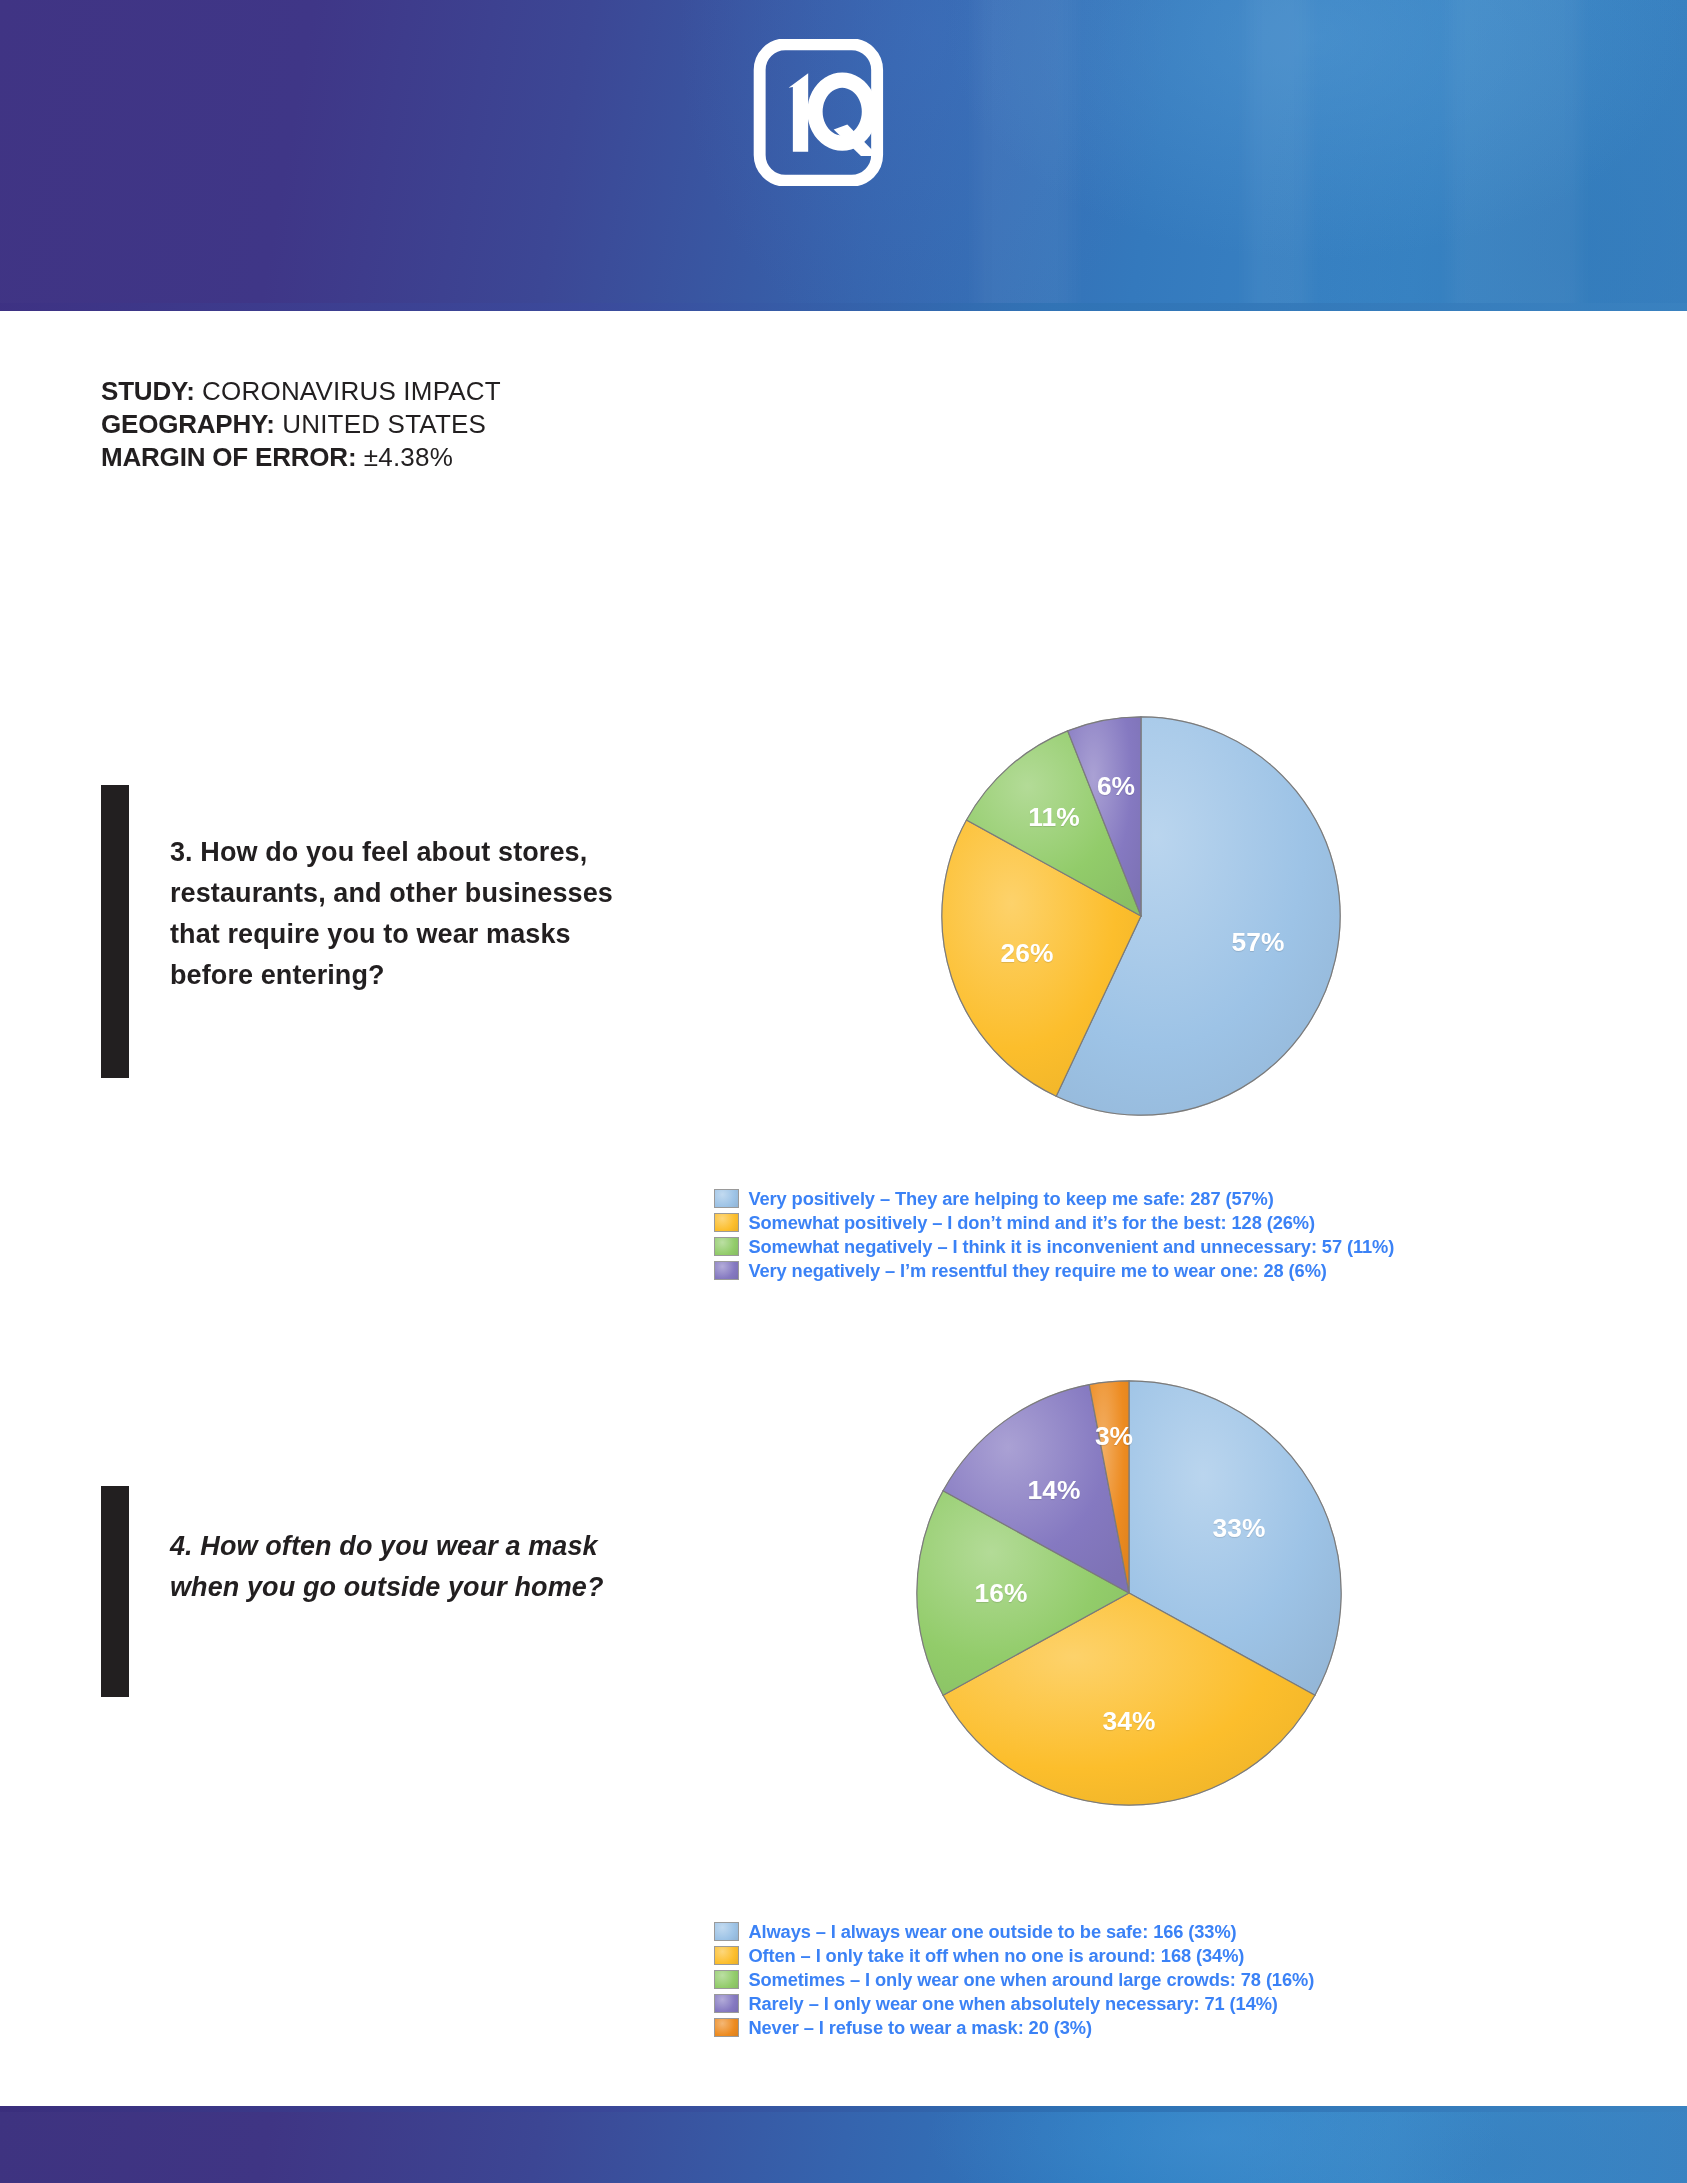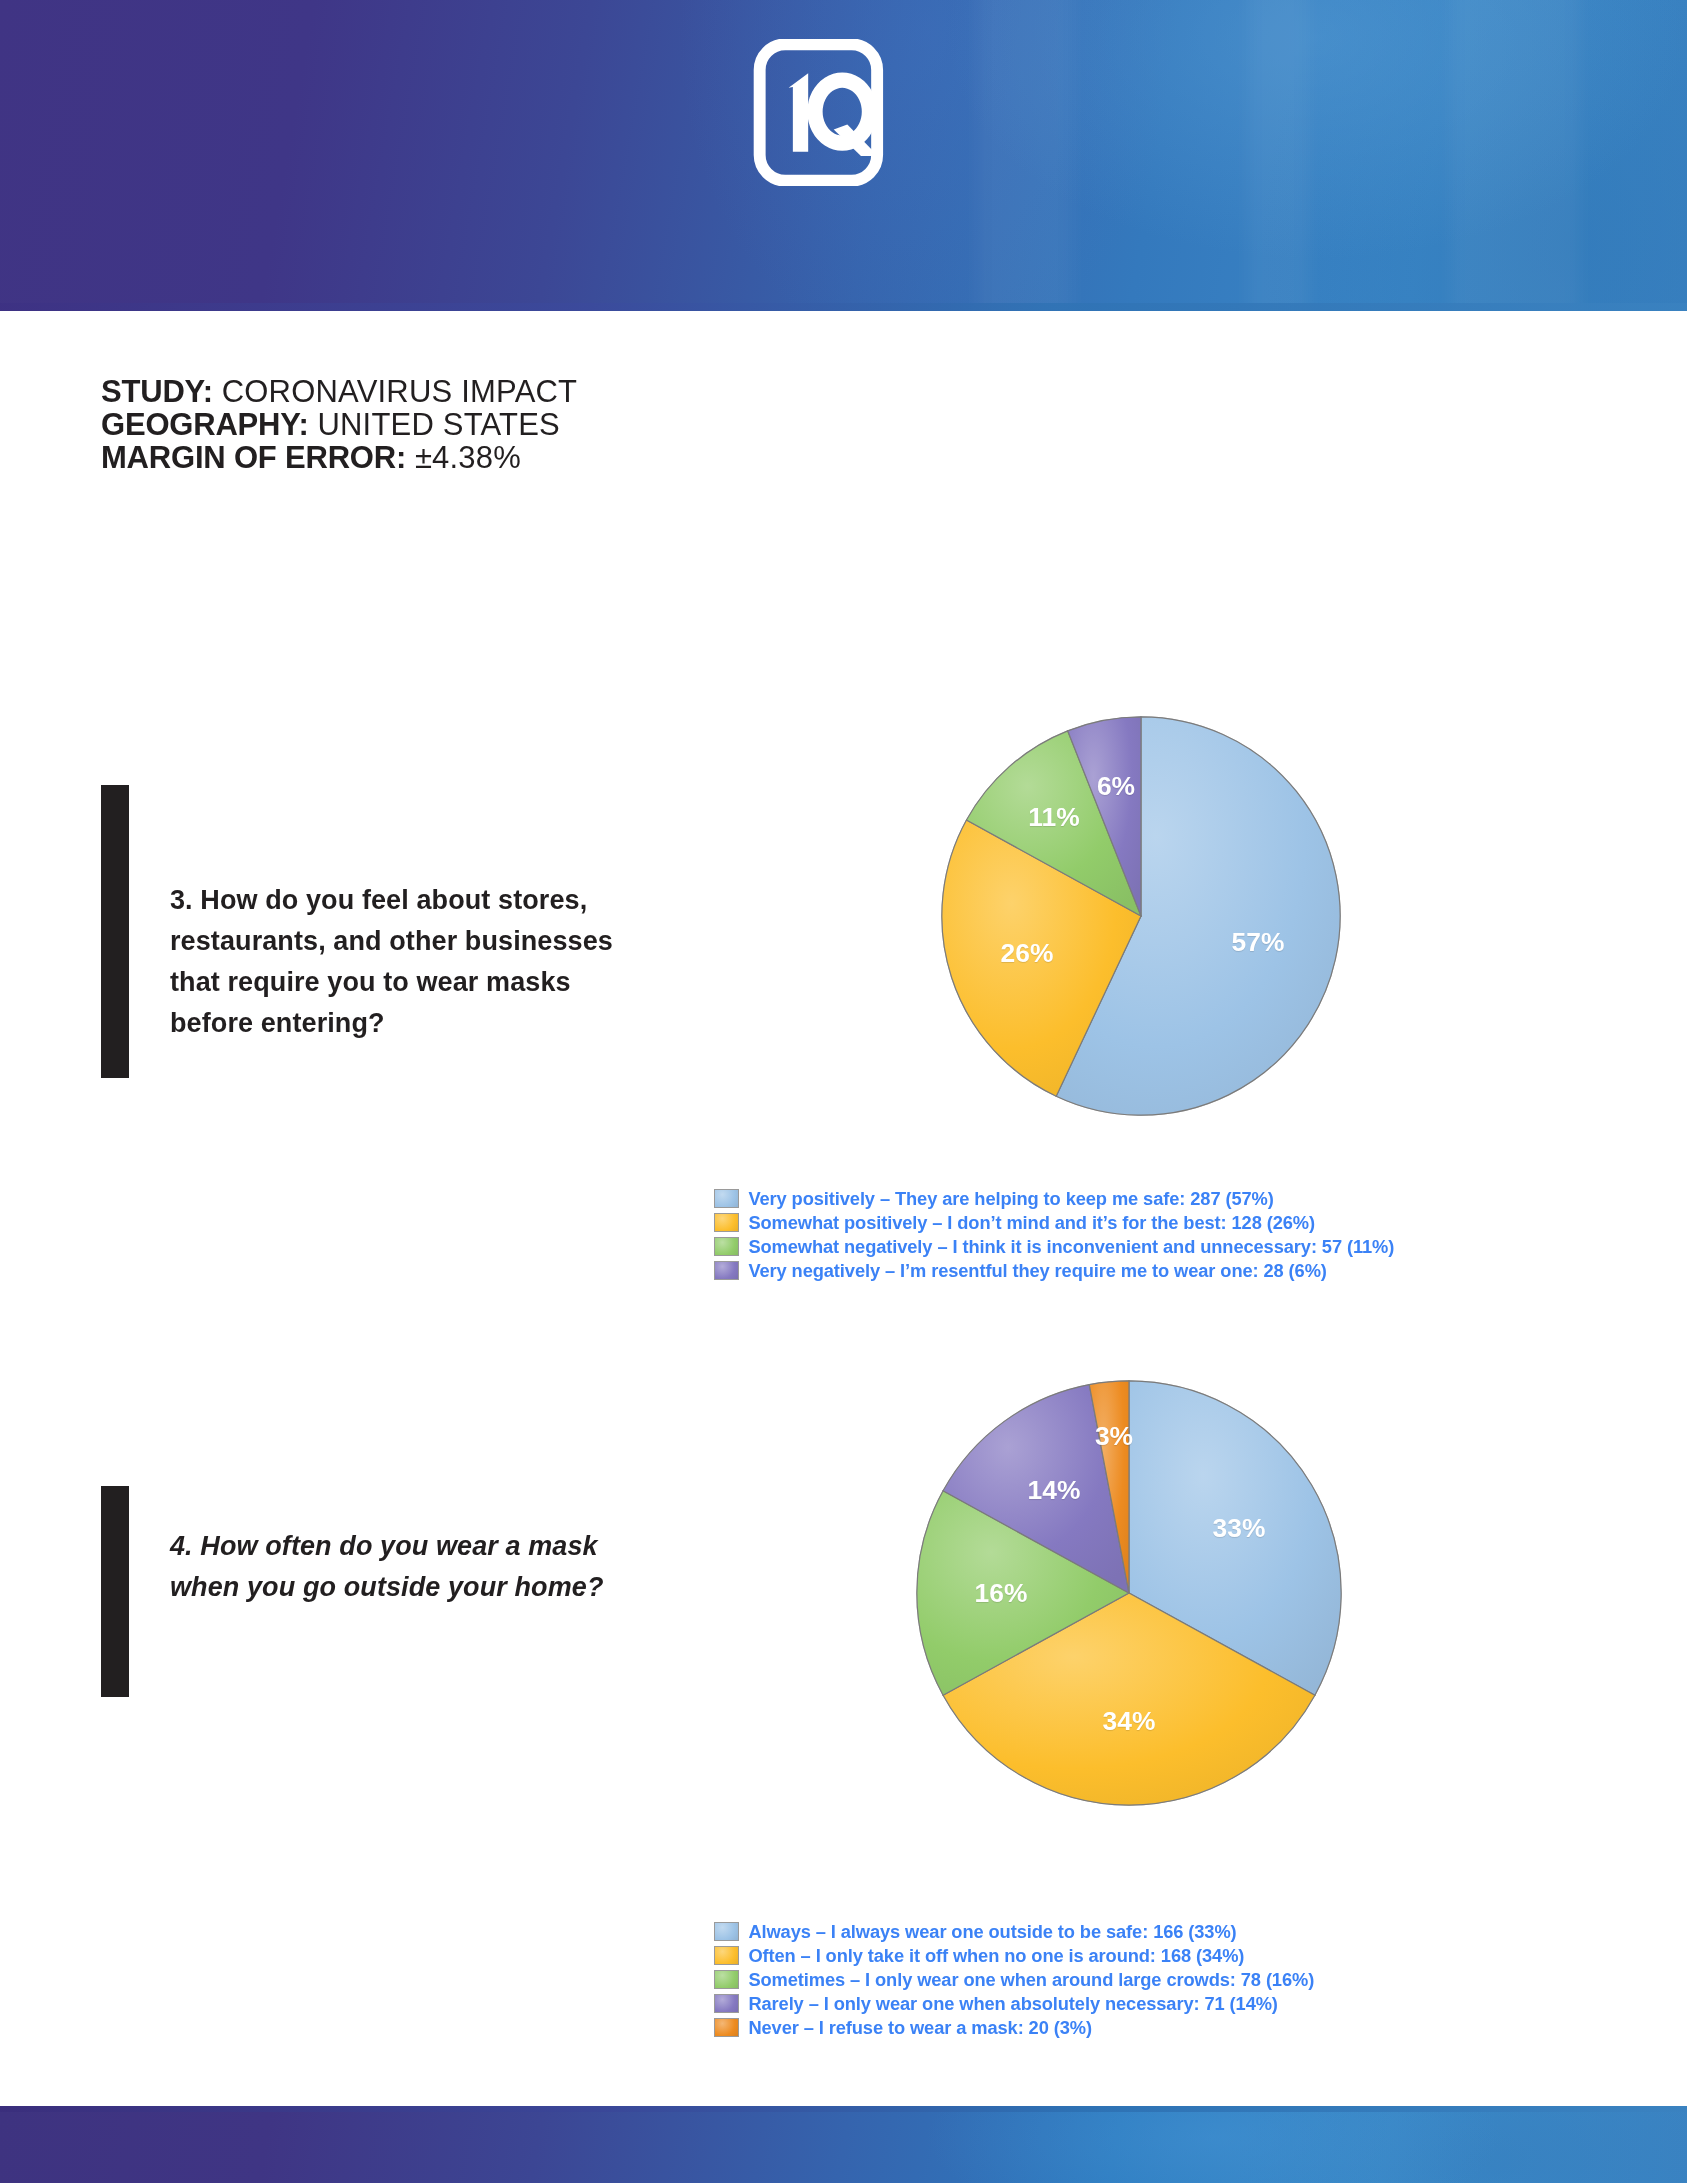--- a/index.html
+++ b/index.html
@@ -75,21 +75,21 @@
   }
 
   
   .meta {
     position: absolute;
     left: 101px; top: 375px;
     width: 767px;
     color: #221f20;
   }
   .meta-line {
-    font-size: 31px;
+    font-size: 26px;
     line-height: 33px;
     letter-spacing: 0.2px;
     white-space: nowrap;
     font-weight: 400;
   }
   .meta-line .k {
     font-weight: 700;
     letter-spacing: -0.2px;
   }
 
@@ -181,21 +181,21 @@
       <span class="k">GEOGRAPHY:</span>
       <span>UNITED STATES</span>
     </div>
     <div class="meta-line">
       <span class="k">MARGIN OF ERROR:</span>
       <span>±4.38%</span>
     </div>
   </div>
 
   <div class="qbar" style="left:101px; top:785px; height:293px;"></div>
-  <div class="qtext" style="left:170px; top:880px; width:477px;">3. How do you feel about stores, restaurants, and other businesses that require you to wear masks before entering?</div>
+  <div class="qtext" style="left:170px; top:832px; width:477px;">3. How do you feel about stores, restaurants, and other businesses that require you to wear masks before entering?</div>
 
   <div class="chart-wrap" id="chart0" style="left:941px; top:716px;">
     <div class="pie" id="pie0" style="width: 400px; height: 400px;">
         <svg width="400" height="400" viewBox="0 0 470 470">
           <defs>
             <radialGradient id="g0_0" cx="35%" cy="30%" r="85%">
               <stop offset="0%" stop-color="rgb(186,213,238)"></stop>
               <stop offset="62%" stop-color="#9dc3e6"></stop>
               <stop offset="100%" stop-color="rgb(148,183,216)"></stop>
             </radialGradient>

